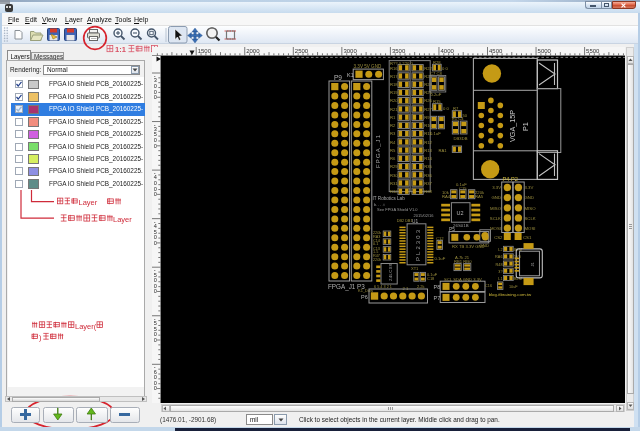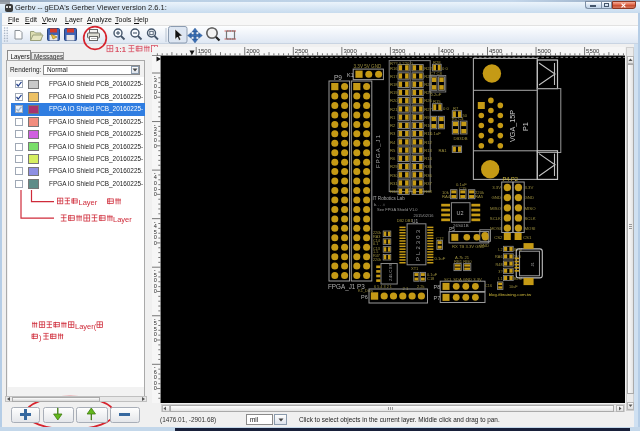--- a/index.html
+++ b/index.html
@@ -7,21 +7,20 @@
 </style></head>
 <body>
 <div id="win">
 
   <div class="abs" style="left:0;top:0;width:640px;height:13px;background:linear-gradient(#f2f8fd,#d8e7f5 60%,#c7dbee)"></div>
   <div class="abs" style="left:0;top:0;width:640px;height:2px;background:linear-gradient(90deg,#8fa4bd,#b9cfe4 20%,#c3d6ea 80%,#90a5be)"></div>
   <div class="abs" style="left:0px;top:0px;width:10px;height:4px;background:#8a8f96;opacity:0.8"></div>
   <div class="abs" style="left:4.5px;top:4px;width:8px;height:8px;background:#3a3a3a;border-radius:2px"></div>
   <div class="abs" style="left:6px;top:6px;width:2px;height:2px;background:#ddd"></div>
   <div class="abs" style="left:9px;top:6px;width:2px;height:2px;background:#ddd"></div>
-  <div class="abs" style="left:15px;top:2.5px;font-size:7.5px;color:#222">Gerbv -- gEDA's Gerber Viewer version 2.6.1:</div>
 
   <div class="abs" style="left:585.3px;top:1px;width:15.6px;height:7.8px;background:linear-gradient(#fdfeff,#d7e4f2 50%,#c2d4e8);border:1px solid #7d8fa5;border-right:none;border-radius:0 0 0 3px"></div>
   <div class="abs" style="left:600.9px;top:1px;width:11px;height:7.8px;background:linear-gradient(#fdfeff,#d7e4f2 50%,#c2d4e8);border:1px solid #7d8fa5"></div>
   <div class="abs" style="left:611.9px;top:1px;width:24.1px;height:7.8px;background:linear-gradient(#f5b09a,#e2674a 45%,#c94f30 55%,#d4755c);border:1px solid #8c3722;border-radius:0 0 3px 0"></div>
   <div class="abs" style="left:590px;top:5.4px;width:6px;height:1.6px;background:#45566b"></div>
   <div class="abs" style="left:603.8px;top:3px;width:5px;height:4px;border:1.2px solid #45566b"></div>
   <div class="abs" style="left:620.5px;top:2px;font-size:7px;font-weight:bold;color:#fff">✕</div>
 
   <div class="abs" style="left:2px;top:13px;width:636px;height:414px;background:#f0f0f0"></div>
 

